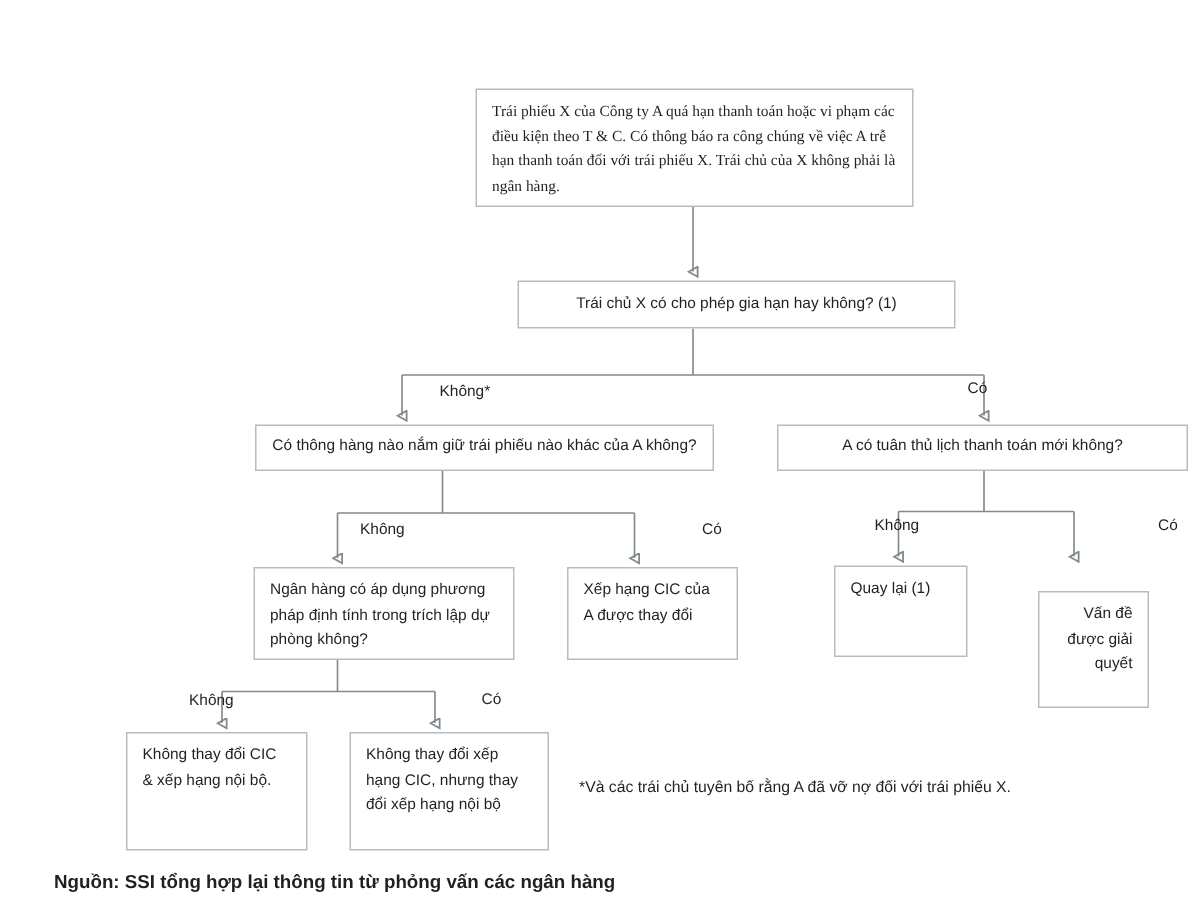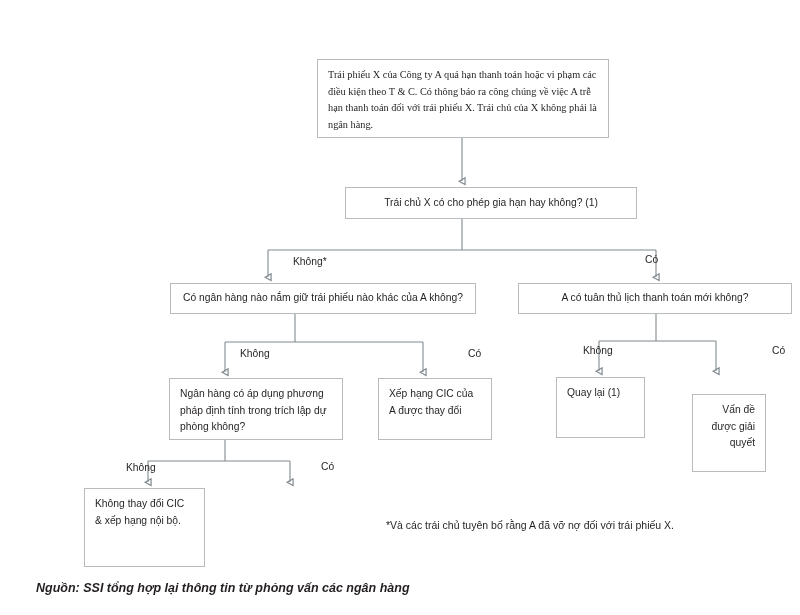--- a/index.html
+++ b/index.html
@@ -28,21 +28,20 @@
     font-size: 12.5px;
     font-weight: bold;
     letter-spacing: 0.1px;
     white-space: nowrap;
   }
   .source {
     position: absolute;
     left: 36px;
     top: 581px;
     font-size: 12.5px;
-    font-style: italic;
     font-weight: bold;
     white-space: nowrap;
   }
   .footnote {
     position: absolute;
     left: 386px;
     top: 519px;
     font-size: 10.5px;
     white-space: nowrap;
   }
@@ -123,21 +122,21 @@
 
   <div class="node" style="left:317px; top:59px; width:292px; height:79px;font-family:Liberation Serif, serif;">
     <span>Trái phiếu X của Công ty A quá hạn thanh toán hoặc vi phạm các điều kiện theo T &amp; C. Có thông báo ra công chúng về việc A trễ hạn thanh toán đối với trái phiếu X. Trái chủ của X không phải là ngân hàng.</span>
   </div>
 
   <div class="node center" style="left:317px; top:187px; width:292px; height:32px;">
     <span>Trái chủ X có cho phép gia hạn hay không? (1)</span>
   </div>
 
   <div class="node center" style="left:142px; top:283px; width:306px; height:31px;">
-    <span>Có ngân hàng nào nắm giữ trái phiếu nào khác của A không?</span>
+    <span>Có thông hàng nào nắm giữ trái phiếu nào khác của A không?</span>
   </div>
 
   <div class="node center" style="left:490px; top:283px; width:274px; height:31px;">
     <span>A có tuân thủ lịch thanh toán mới không?</span>
   </div>
 
   <div class="node" style="left:169px; top:378px; width:174px; height:62px;">
     <span>Ngân hàng có áp dụng phương pháp định tính trong trích lập dự phòng không?</span>
   </div>
 
@@ -150,20 +149,23 @@
   </div>
 
   <div class="node" style="left:692px; top:394px; width:74px; height:78px;text-align:right;">
     <span>Vấn đề được giải quyết</span>
   </div>
 
   <div class="node" style="left:84px; top:488px; width:121px; height:79px;">
     <span>Không thay đổi CIC &amp; xếp hạng nội bộ.</span>
   </div>
 
+  <div class="node" style="left:233px; top:488px; width:133px; height:79px;">
+    <span>Không thay đổi xếp hạng CIC, nhưng thay đổi xếp hạng nội bộ</span>
+  </div>
 
   <div class="edge-label" style="left:261px; top:256px;">Không*</div>
   <div class="edge-label" style="left:613px; top:254px;">Có</div>
 
   <div class="edge-label" style="left:208px; top:348px;">Không</div>
   <div class="edge-label" style="left:436px; top:348px;">Có</div>
 
   <div class="edge-label" style="left:551px; top:345px;">Không</div>
   <div class="edge-label" style="left:740px; top:345px;">Có</div>
 

